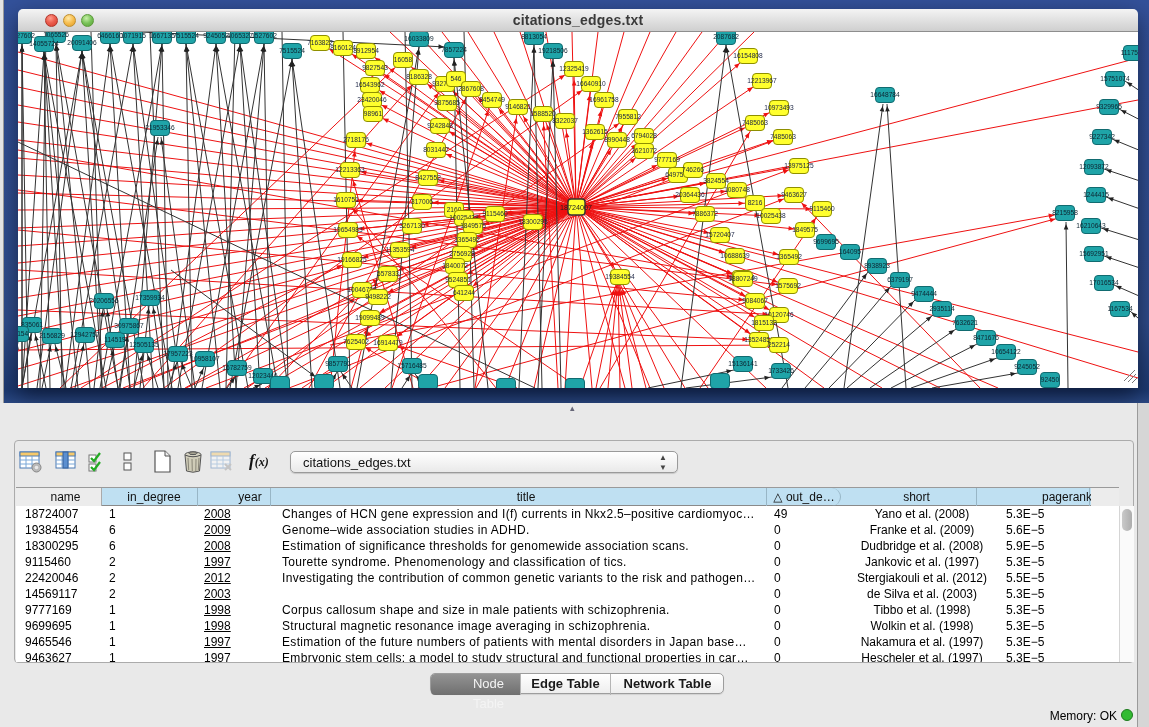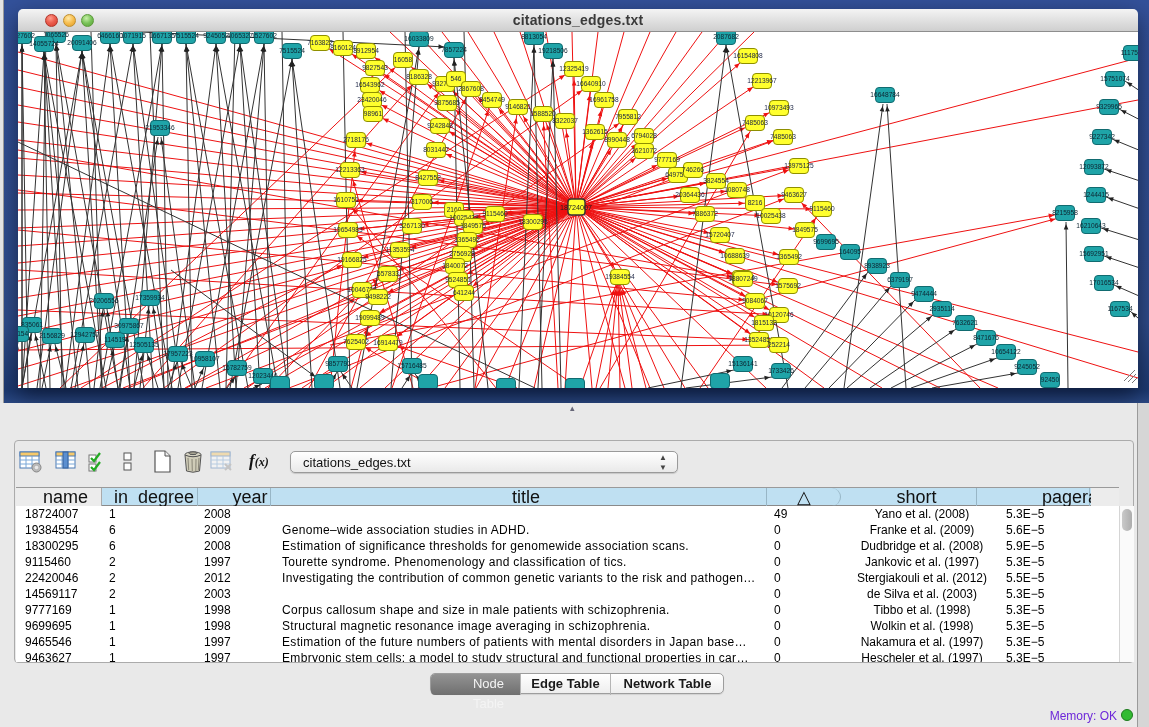--- a/index.html
+++ b/index.html
@@ -15,33 +15,33 @@
 .panel { position:absolute; left:0; top:403px; width:1149px; height:324px; background:#e9e9e9; }
 .phead { position:absolute; left:0; top:0; width:1149px; height:30px; background:linear-gradient(180deg,#f0f0f0,#e2e2e2); border-top:1px solid #b5b5b5; border-bottom:1px solid #cccccc; }
 .phead .t { position:absolute; left:14px; top:7px; font-size:13px; color:#222; }
 .close { position:absolute; right:12px; top:7px; font-size:15px; font-weight:bold; color:#111; }
 .grip { position:absolute; left:570px; top:0px; color:#667; font-size:9px; }
 .combo { position:absolute; left:290px; top:451px; width:388px; height:22px; border:1px solid #9a9a9a; border-radius:5px; background:linear-gradient(180deg,#ffffff,#e9e9e9); box-shadow:0 1px 1px rgba(0,0,0,.15); }
 .combo .ct { position:absolute; left:12px; top:3px; font-size:13px; color:#111; }
 .combo .ar { position:absolute; right:10px; top:1px; font-size:8px; color:#444; line-height:10px; text-align:center; }
 .tablebox { position:absolute; left:14px; top:440px; width:1120px; height:223px; border:1px solid #ababab; border-radius:4px; background:#e9e9e9; }
 .thead { position:absolute; left:16px; top:487px; width:1103px; height:19px; background:#bfe0f2; border-top:1px solid #9a9a9a; border-bottom:1px solid #8a8a8a; }
-.th { position:absolute; top:0; height:18px; font-size:18px; color:#111; text-align:center; line-height:18px; border-right:1px solid #98b6c6; }
+.th { position:absolute; top:0; height:18px; font-size:12px; color:#111; text-align:center; line-height:18px; border-right:1px solid #98b6c6; }
 .tbody { position:absolute; left:16px; top:506px; width:1103px; height:156px; background:#fff; overflow:hidden; }
 .tr { position:relative; height:16px; font-size:12px; color:#000; white-space:nowrap; }
 .tr div { position:absolute; top:1px; }
-.c0 { left:9px; } .c1 { left:93px; } .c2 { left:188px; } .c3 { left:266px; width:496px; overflow:hidden; letter-spacing:0.32px; }
+.c0 { left:9px; } .c1 { left:93px; } .c2 { left:188px;text-decoration:underline; } .c3 { left:266px; width:496px; overflow:hidden; letter-spacing:0.32px; }
 .c4 { left:758px; } .c5 { left:825px; width:162px; text-align:center; } .c6 { left:990px; }
 .vscroll { position:absolute; left:1119px; top:506px; width:15px; height:156px; background:#fafafa; border-left:1px solid #d5d5d5; }
 .vthumb { position:absolute; left:2px; top:3px; width:10px; height:22px; border-radius:5px; background:linear-gradient(90deg,#c9c9c9,#adadad); }
 .redge { position:absolute; left:1137px; top:403px; width:12px; height:324px; background:#d6d6d6; border-left:1px solid #9a9a9a; }
 .tabs { position:absolute; left:430px; top:673px; width:294px; height:21px; border:1px solid #9d9d9d; border-radius:5px; background:linear-gradient(180deg,#ffffff,#eeeeee); box-shadow:0 1px 1px rgba(0,0,0,.1); }
 .seg { position:absolute; top:0; height:21px; font-size:13px; font-weight:bold; line-height:20px; text-align:center; color:#1a1a1a; }
 .seg.sel { background:linear-gradient(180deg,#939393,#6f6f6f); color:#f4f4f4; border-radius:4px 0 0 4px; font-weight:normal;padding-left:26px; }
-.mem { position:absolute; right:32px; top:709px; font-size:12px; color:#6d28d9;text-align:center; }
+.mem { position:absolute; right:32px; top:709px; font-size:12px; color:#000000;text-align:center; }
 .memdot { position:absolute; right:16px; top:709px; width:12px; height:12px; border-radius:50%; background:#33bb33; border:1px solid #1d7a1d; }
 </style></head><body>
 <div class="top">
   <div class="win">
     <div class="canvas">
         <svg width="1120" height="356" viewBox="18 32 1120 356" style="display:block">
           <g stroke="#ee1111" stroke-width="1">
             <line x1="576" y1="207" x2="543" y2="114"></line>
             <line x1="576" y1="207" x2="565" y2="121"></line>
             <line x1="576" y1="207" x2="595" y2="132"></line>
@@ -933,20 +933,21 @@
   <div class="th" style="left:752px;width:73px;border-radius:9px;">△ out_de…</div>
   <div class="th" style="left:825px;width:136px;text-indent:16px;">short</div>
   <div class="th" style="left:986px;width:88px;padding-left:40px;">pagerank</div>
   <div class="th" style="left:1075px;width:28px;background:#ececec;border-right:none;"></div>
 </div>
 <div class="tbody">
 <div class="tr">
       <div class="c0">18724007</div>
       <div class="c1">1</div>
       <div class="c2">2008</div>
+      <div class="c3">Changes of HCN gene expression and I(f) currents in Nkx2.5–positive cardiomyoc…</div>
       <div class="c4">49</div>
       <div class="c5">Yano et al. (2008)</div>
       <div class="c6">5.3E−5</div>
     </div>
 <div class="tr">
       <div class="c0">19384554</div>
       <div class="c1">6</div>
       <div class="c2">2009</div>
       <div class="c3">Genome–wide association studies in ADHD.</div>
       <div class="c4">0</div>

